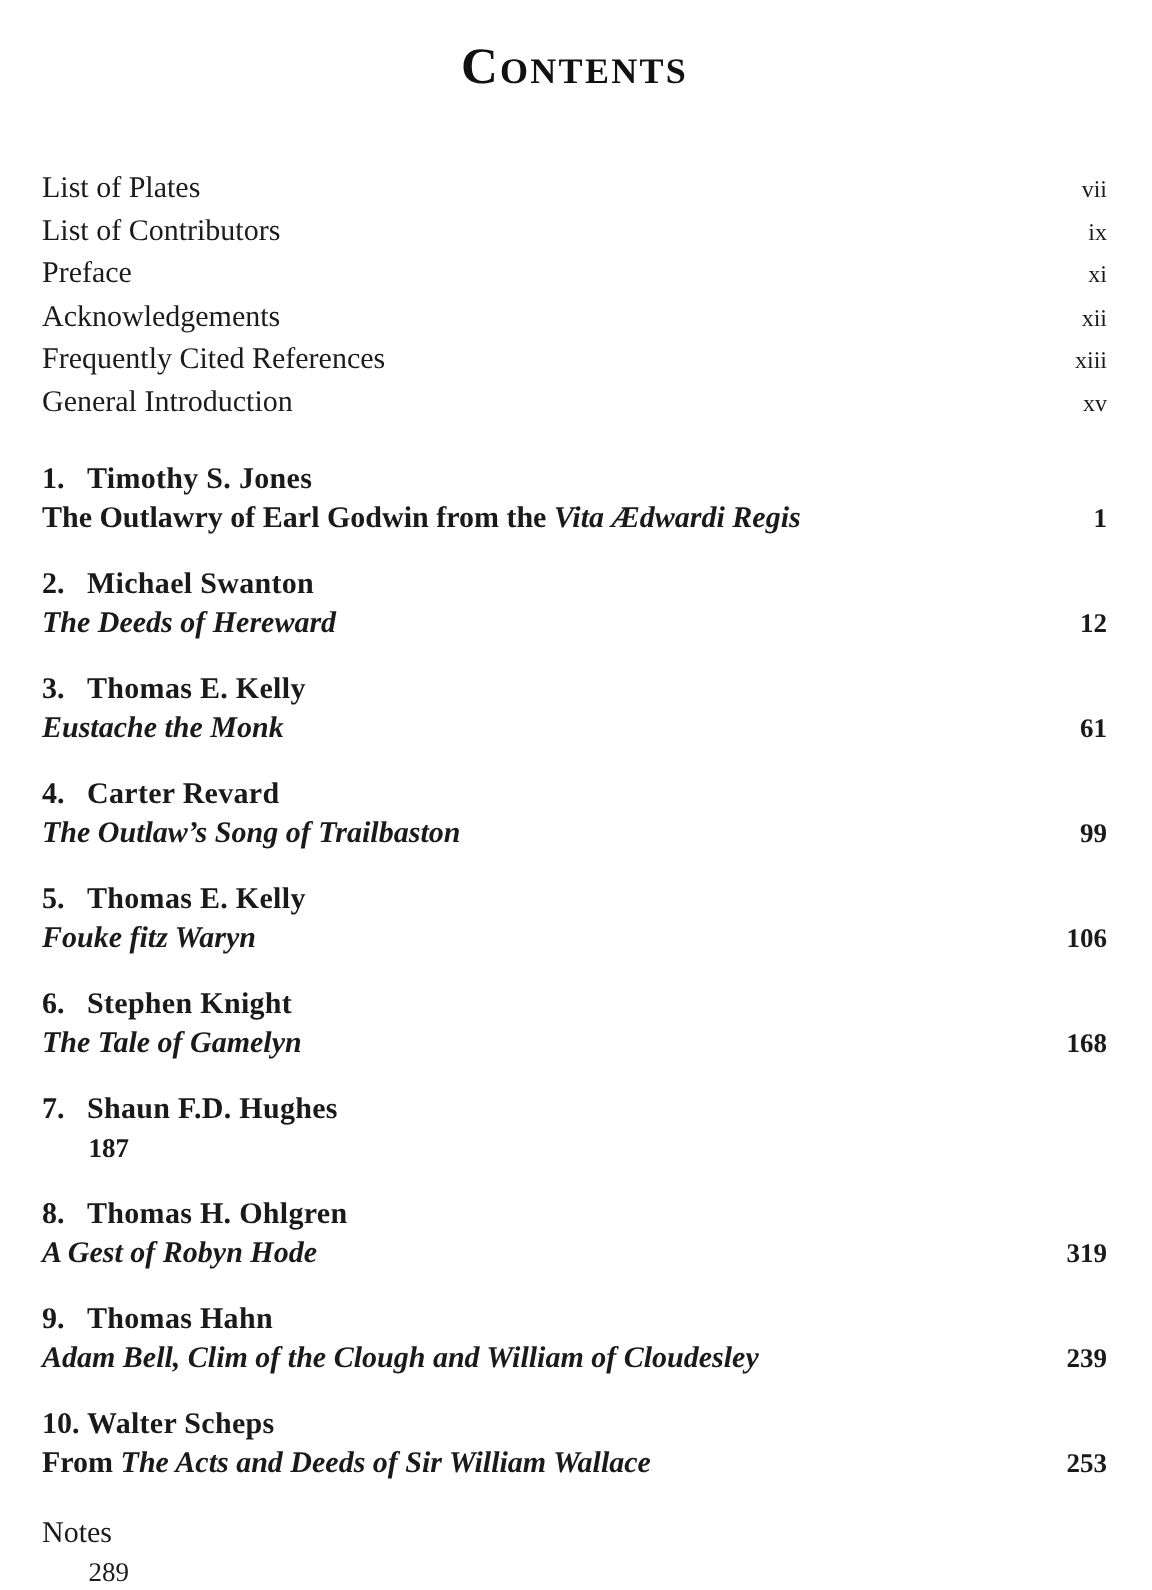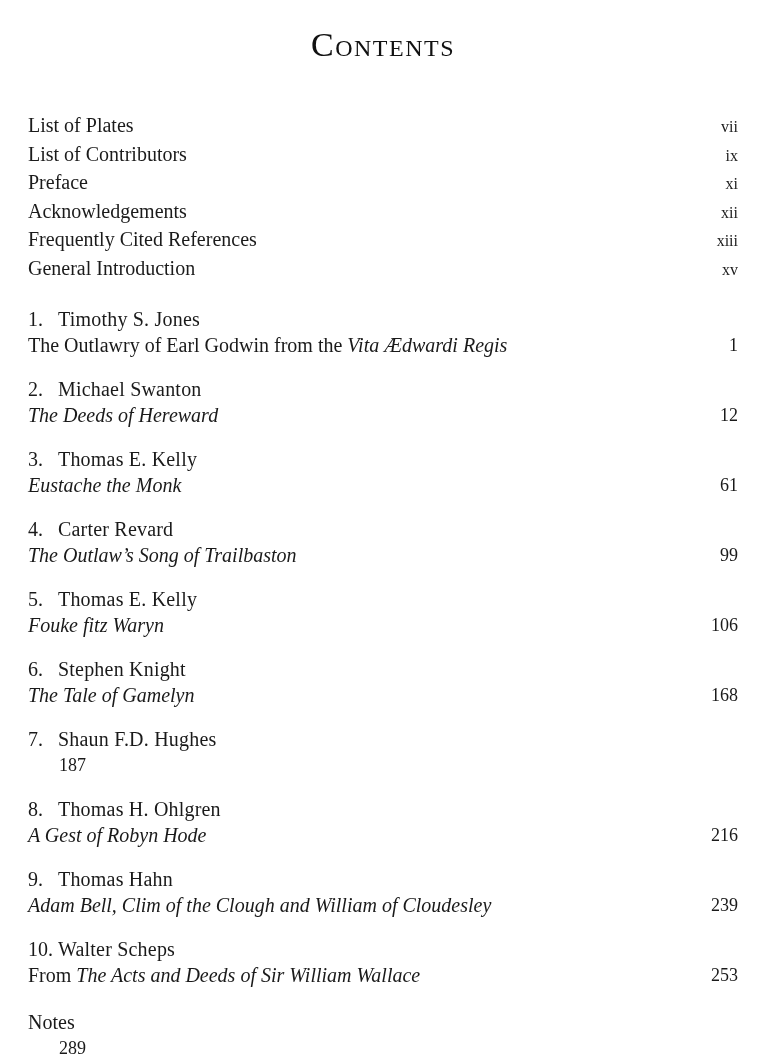--- a/index.html
+++ b/index.html
@@ -22,21 +22,21 @@
     padding: 0 30px 0 28px;
     position: relative;
   }
   .page-title {
     text-align: center;
     font-size: 34px;
     letter-spacing: 1.5px;
     font-variant: small-caps;
     margin: 18px 0 0 0;
     padding-top: 8px;
-    font-weight: normal;
+    font-weight: bold;
     color: #111;
   }
   .front-matter {
     margin-top: 48px;
   }
   .fm-row {
     display: flex;
     align-items: baseline;
     font-size: 20px;
     line-height: 26.6px;
@@ -51,20 +51,21 @@
     width: 58px;
     text-align: right;
     font-size: 16px;
   }
   .chapters {
     margin-top: 22px;
   }
   .chapter {
     margin-bottom: 17px;
     position: relative;
+    font-weight: bold;
   }
   .ch-head {
     font-size: 20px;
     line-height: 26px;
     white-space: nowrap;
   }
   .ch-num {
     display: inline-block;
     min-width: 30px;
   }
@@ -215,21 +216,21 @@
         <span class="ch-page">187</span>
       </div>
     </div>
 
     <div class="chapter">
       <div class="ch-head">
         <span class="ch-num">8.</span><span class="ch-author">Thomas H. Ohlgren</span>
       </div>
       <div class="ch-body">
         <span class="ch-title"><span></span><span class="ital">A Gest of Robyn Hode</span></span>
-        <span class="ch-page">216</span>
+        <span class="ch-page">319</span>
       </div>
     </div>
 
     <div class="chapter">
       <div class="ch-head">
         <span class="ch-num">9.</span><span class="ch-author">Thomas Hahn</span>
       </div>
       <div class="ch-body">
         <span class="ch-title"><span></span><span class="ital">Adam Bell, Clim of the Clough and William of Cloudesley</span></span>
         <span class="ch-page">239</span>

